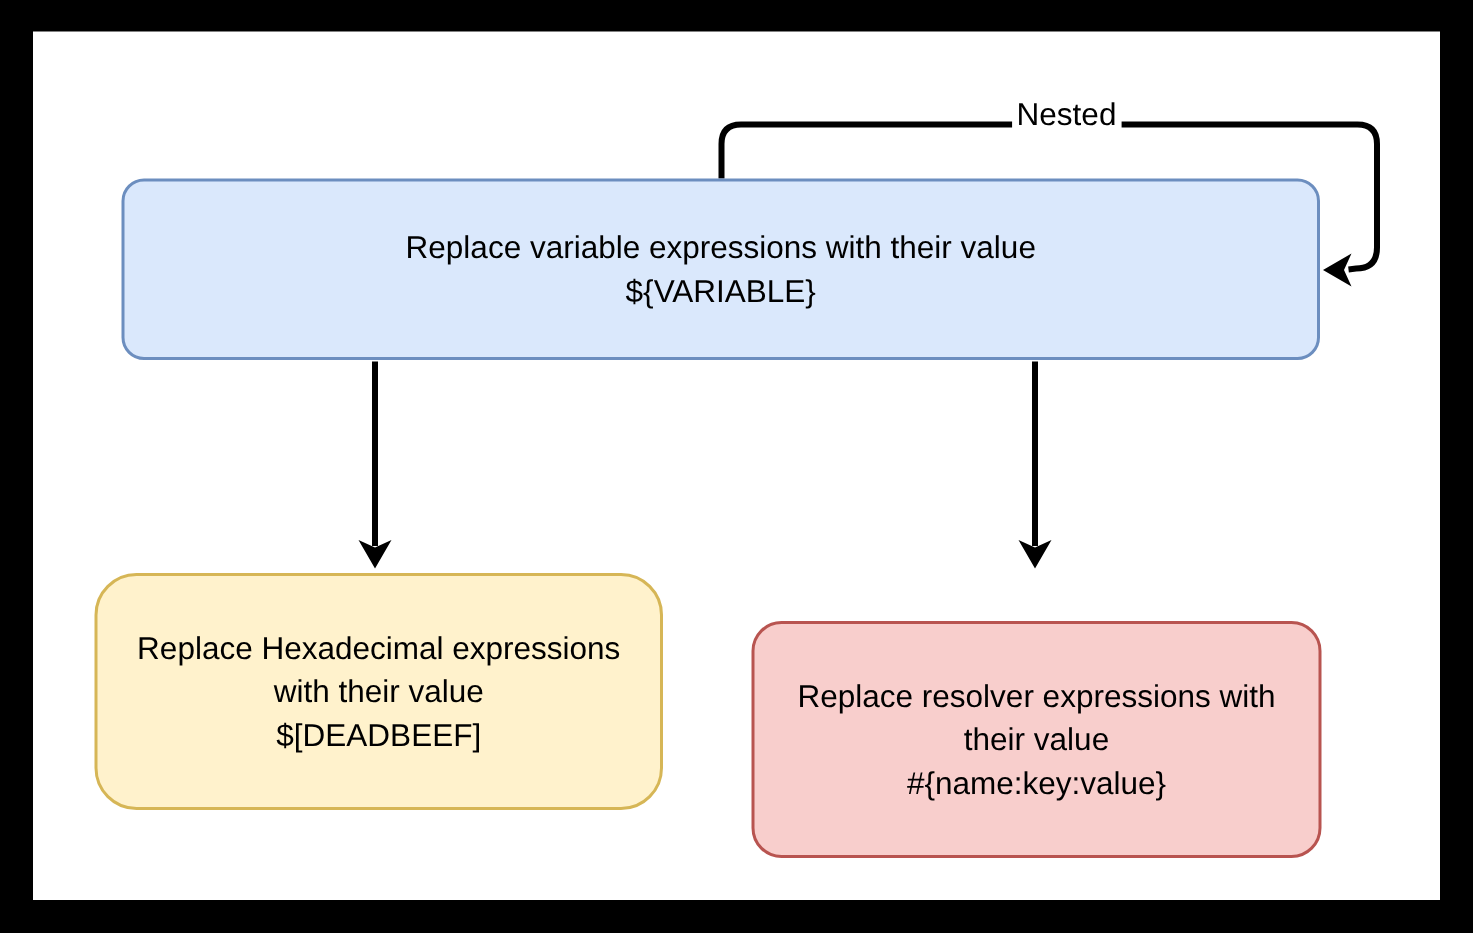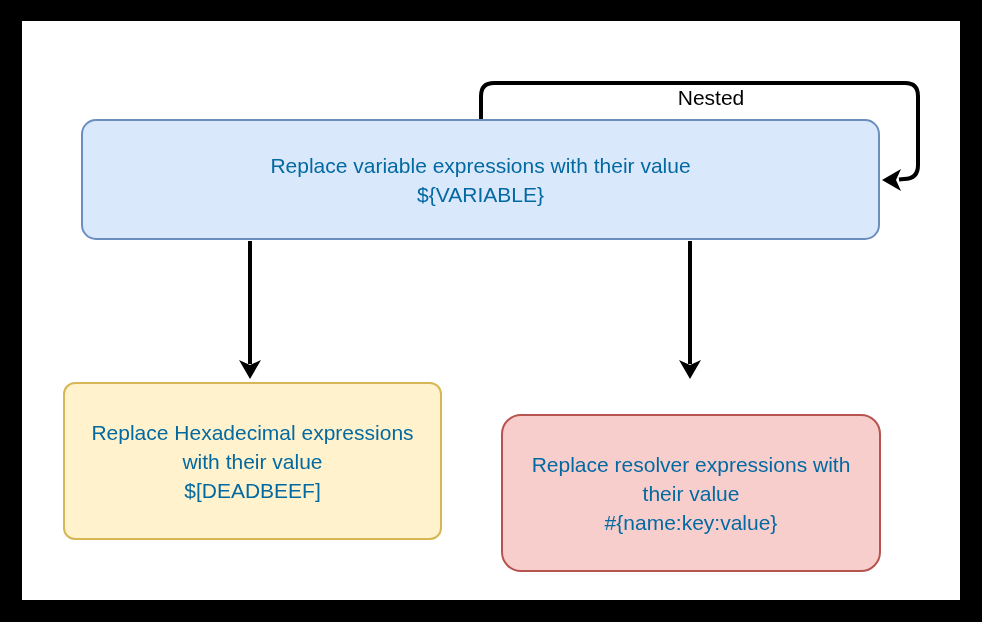--- a/index.html
+++ b/index.html
@@ -32,21 +32,21 @@
   }
 
   .node {
     position: absolute;
     box-sizing: border-box;
     display: flex;
     align-items: center;
     justify-content: center;
     text-align: center;
     white-space: pre-line;
-    color: #0369a1;
+    color: #000000;
     font-size: 21px;
     line-height: 29px;
     padding: 4px 24px;
   }
 
   .node-variable {
     left: 81px;
     top: 119px;
     width: 799px;
     height: 121px;
@@ -55,21 +55,21 @@
     border-radius: 15px;
   }
 
   .node-hexadecimal {
     left: 63px;
     top: 382px;
     width: 379px;
     height: 158px;
     background: #fff2cc;
     border: 2px solid #d6b656;
-    border-radius: 12px;
+    border-radius: 28px;
   }
 
   .node-resolver {
     left: 501px;
     top: 382px;
     width: 380px;
     height: 158px;
     background: #f8cecc;
     border: 2px solid #b85450;
     border-radius: 20px;
@@ -80,21 +80,20 @@
     position: absolute;
     left: 711px;
     top: 77px;
     transform: translate(-50%, -50%);
     background: #ffffff;
     color: #000000;
     font-size: 21px;
     line-height: 23px;
     padding: 0 3px;
     white-space: nowrap;
-    margin-top: 20px;
   }
 </style>
 </head>
 <body>
 
 <div class="frame">
   <div class="canvas"></div>
 
   <svg class="edges-svg" viewBox="0 0 982 622" xmlns="http://www.w3.org/2000/svg">
 

